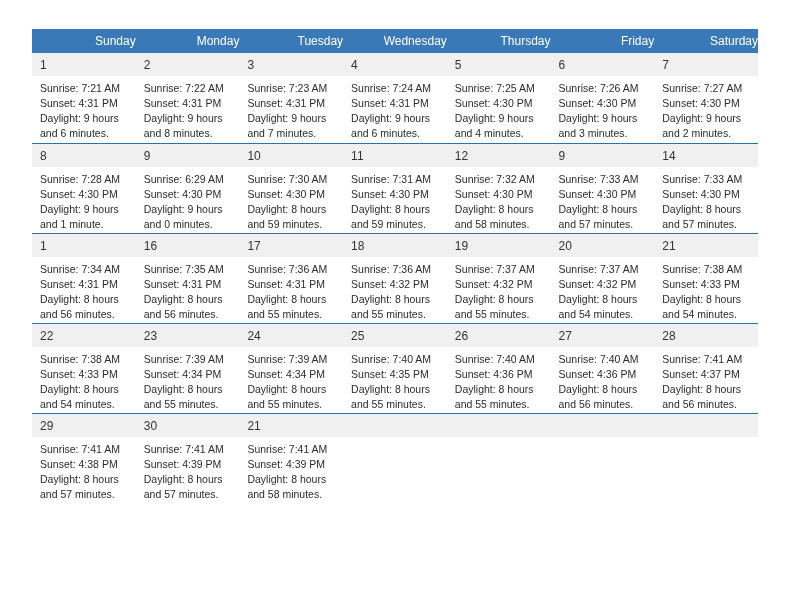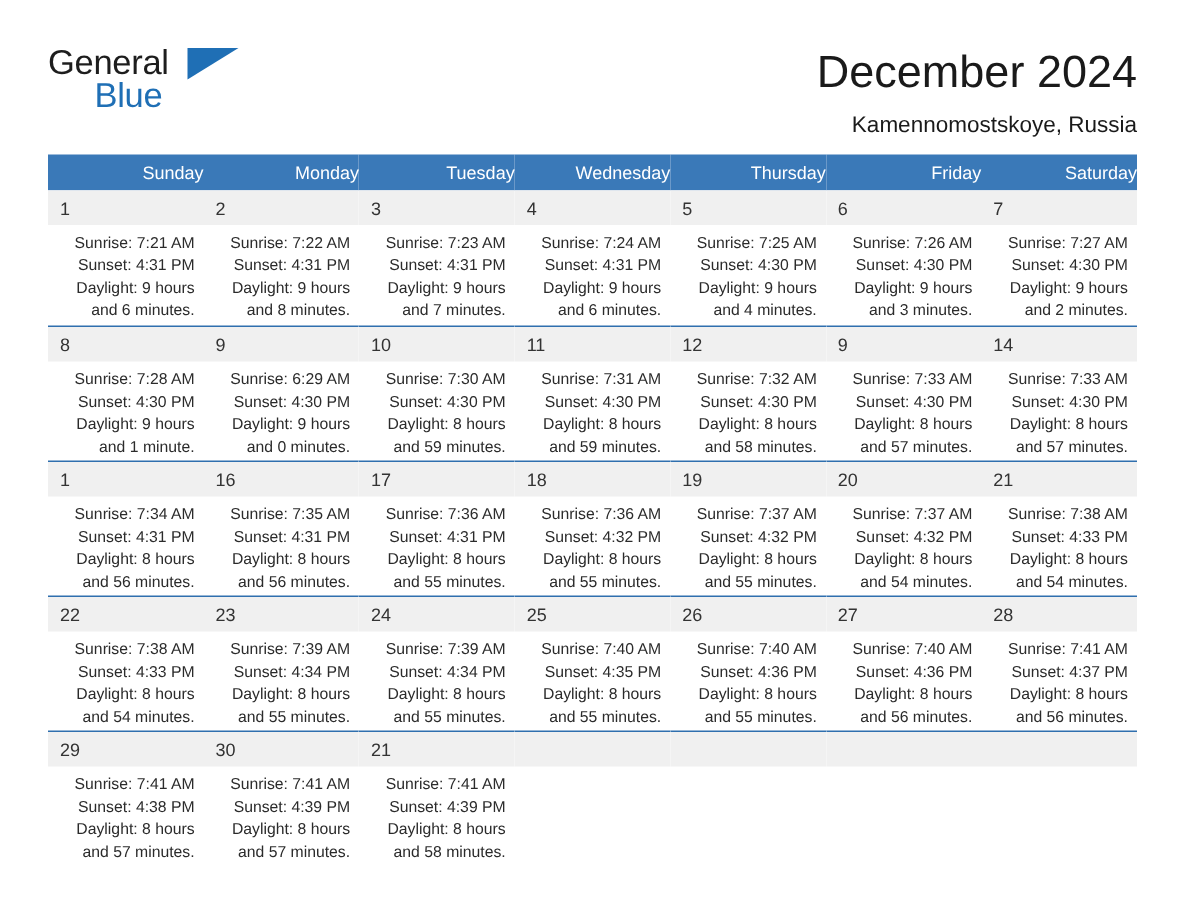--- a/index.html
+++ b/index.html
@@ -136,49 +136,34 @@
     box-sizing: border-box;
     height: 23px;
   }
 
   .info {
     padding: 5px 6px 0 8px;
     font-size: 10.5px;
     line-height: 1.42;
     color: #2b2b2b;
     box-sizing: border-box;
-    text-align: right;
   }
   .info div {
     white-space: nowrap;
   }
 
   .cell.empty .daynum {
     color: transparent;
   }
 </style>
 </head>
 <body>
 
 <div class="page">
 
-  <div class="top-bar">
-
-    <div class="brand">
-      <span class="brand-general">General</span>
-      <span class="brand-triangle"></span>
-      <span class="brand-blue">Blue</span>
-    </div>
-
-    <div class="titles">
-      <div class="title-month">December 2024</div>
-      <div class="title-location">Kamennomostskoye, Russia</div>
-    </div>
-
-  </div>
 
   <table class="calendar">
     <thead>
       <tr>
         <th>Sunday</th>
         <th>Monday</th>
         <th>Tuesday</th>
         <th>Wednesday</th>
         <th>Thursday</th>
         <th>Friday</th>

